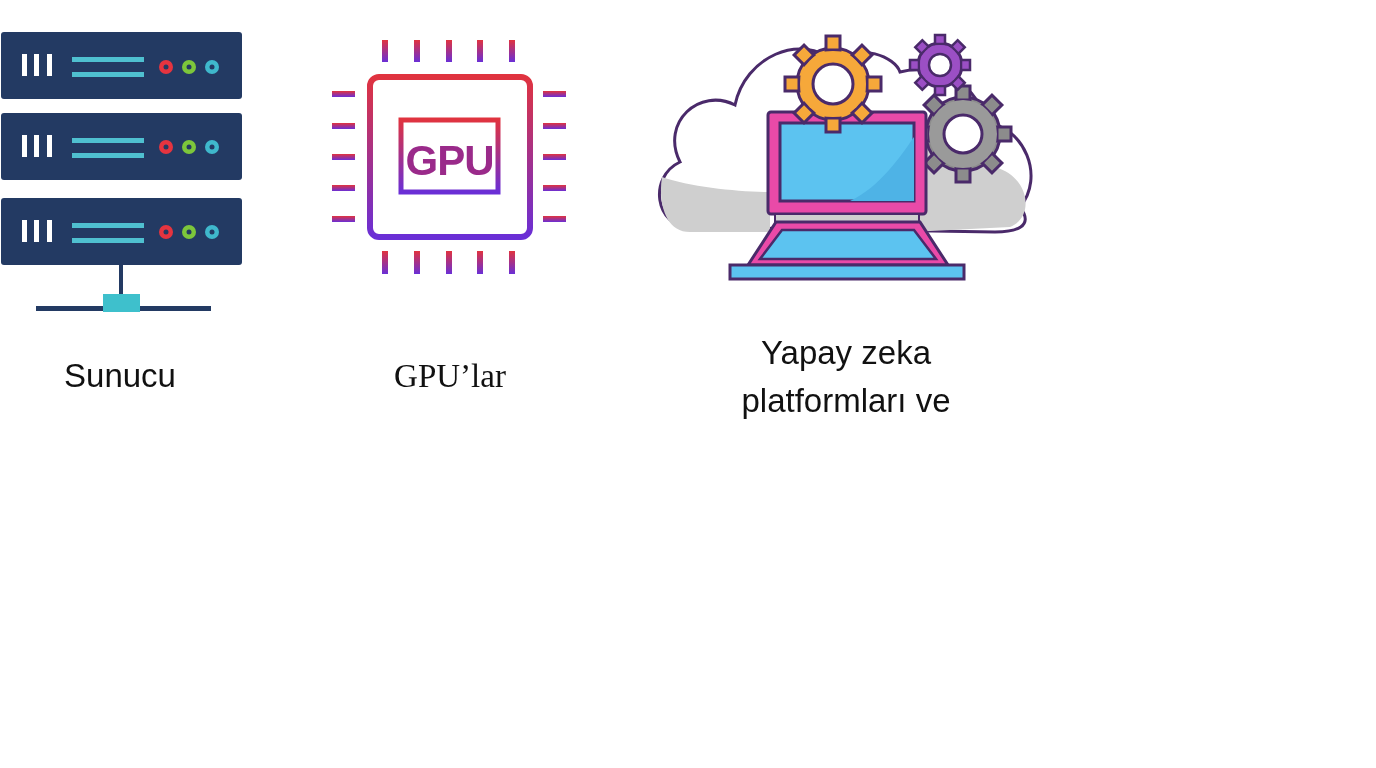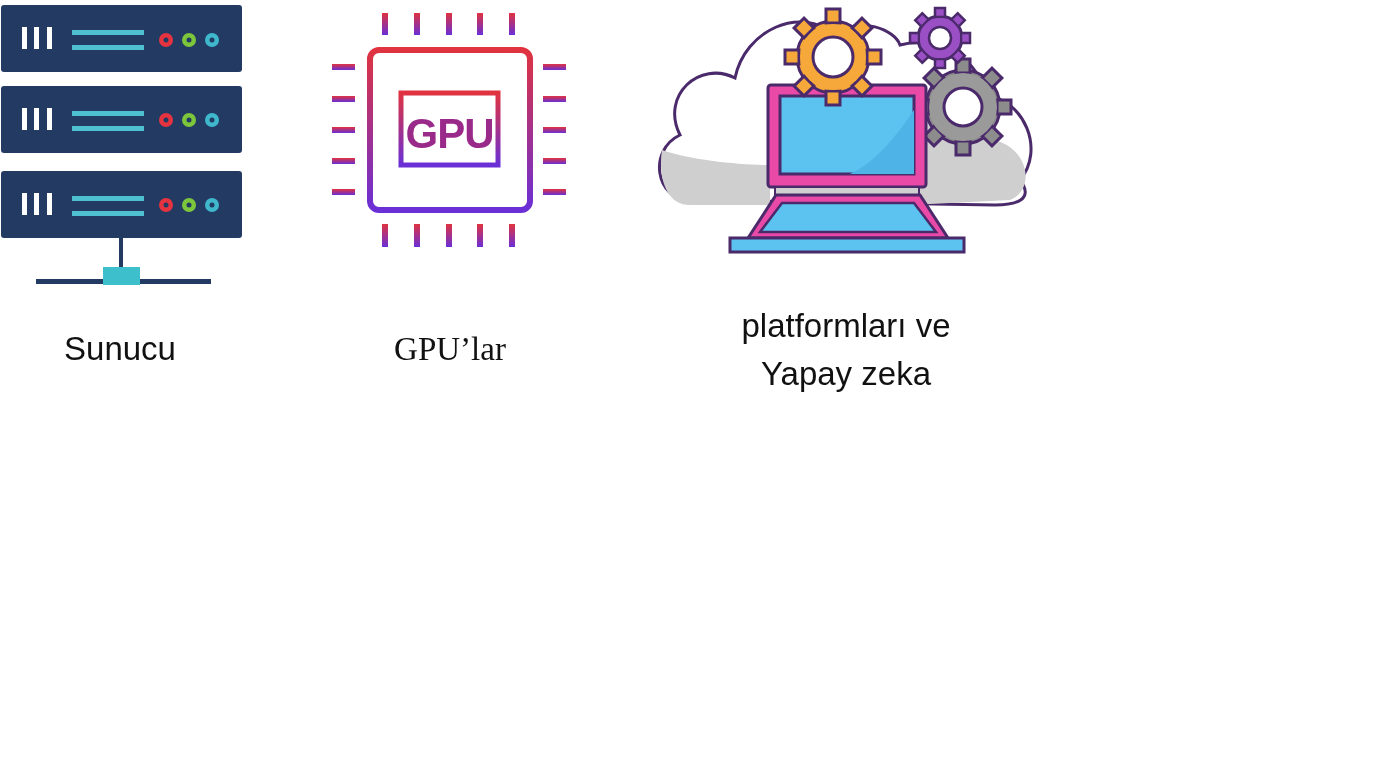--- a/index.html
+++ b/index.html
@@ -1,20 +1,20 @@
 <!DOCTYPE html>
 <html><head>
 <meta charset="utf-8">
 <style>
   html, body { margin: 0; padding: 0; }
   body {
     width: 1376px; height: 768px; background: #ffffff; position: relative; overflow: hidden;
     font-family: "Liberation Sans", "DejaVu Sans", sans-serif;
   }
-  .item { position: absolute; }
+  .item { position: absolute; margin-top: 27px; }
   .label {
     position: absolute; color: #111111; font-size: 33px; text-align: center; line-height: 48px;
     font-family: "Liberation Sans", "DejaVu Sans", sans-serif;
   }
   svg { display: block; }
 </style>
 </head>
 <body>
 
 <div class="item" style="left:0;top:0;width:250px;height:300px;">
@@ -169,16 +169,16 @@
         <rect x="-7" y="-48" width="14" height="14" transform="rotate(45)"></rect>
           <rect x="-7" y="34" width="14" height="14" transform="rotate(45)"></rect>
         <rect x="-48" y="-7" width="14" height="14" transform="rotate(45)"></rect>
           <rect x="34" y="-7" width="14" height="14" transform="rotate(45)"></rect>
       </g>
       <circle r="33" fill="#f6a83a"></circle>
       <circle r="20" fill="#ffffff" stroke="#4a2a6a" stroke-width="3"></circle>
     </g>
   </svg>
   <div class="label" style="left:46px;top:302px;width:300px;">
+    <div>Yapay zeka</div>
     <div>platformları ve</div>
-    <div>Yapay zeka</div>
   </div>
 </div>
 
 </body></html>

